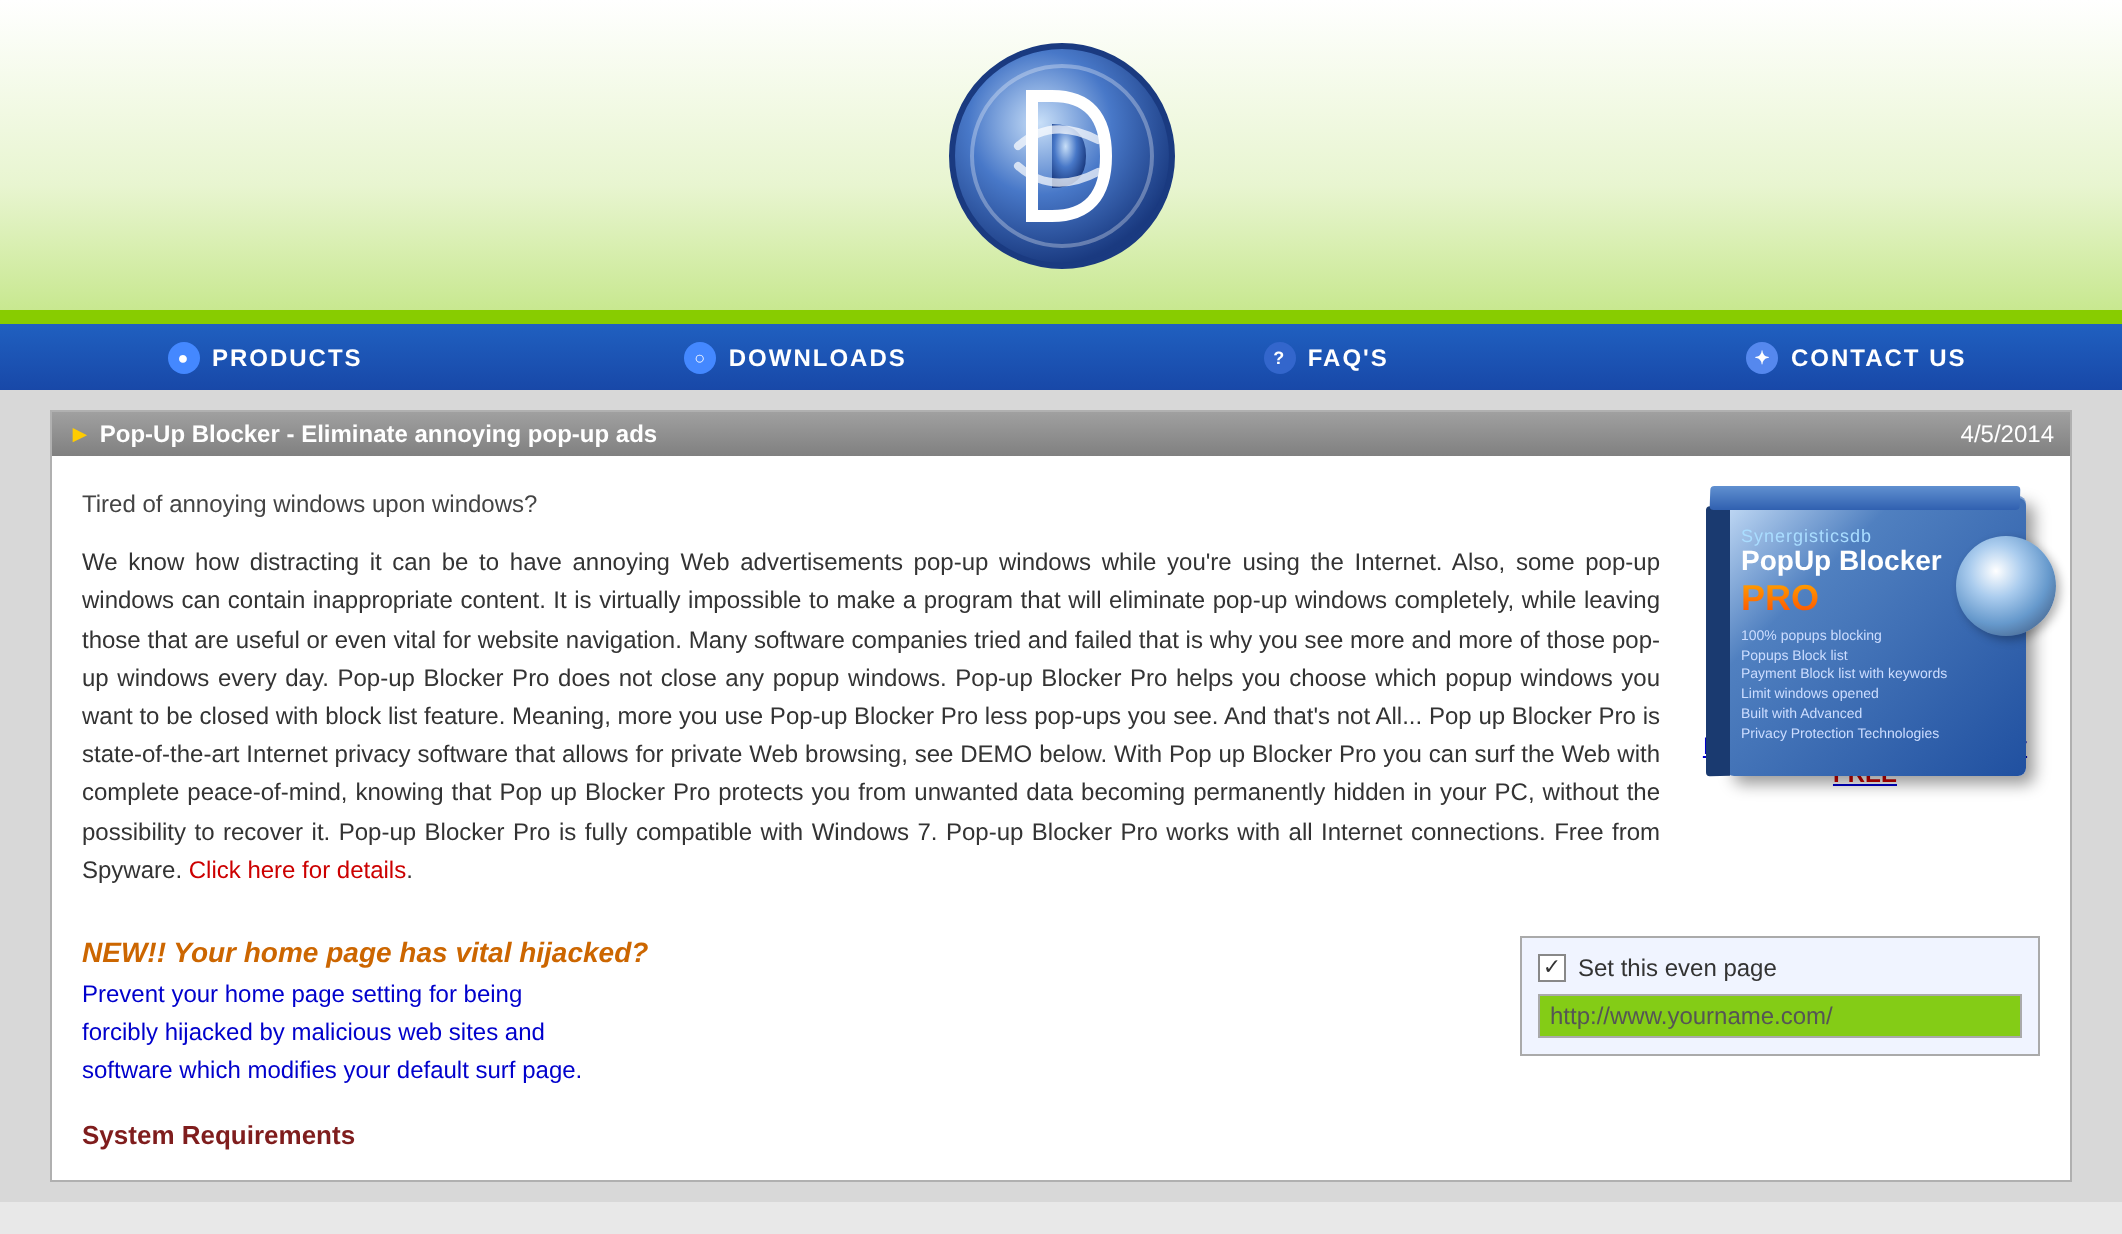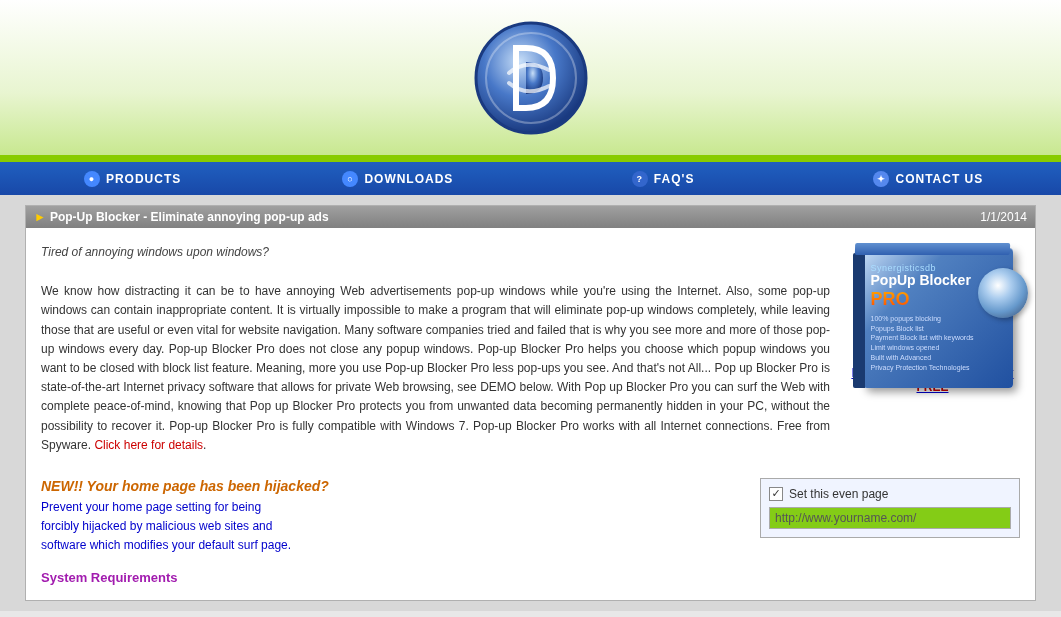--- a/index.html
+++ b/index.html
@@ -98,23 +98,22 @@
 
     .article-text {
       flex: 1;
       color: #333;
       font-size: 12px;
       line-height: 1.6;
       text-align: justify;
     }
 
     .article-text .intro-italic {
-      font-style: italic;
       color: #444;
-      margin-bottom: 20px;
+      margin-bottom: 10px;
       display: block;
     }
 
     .article-text p {
       margin-bottom: 8px;
     }
 
     .article-text a {
       color: #cc0000;
       text-decoration: none;
@@ -291,21 +290,21 @@
 
     
     .sysreq-section {
       padding: 0 15px 15px 15px;
       clear: both;
     }
 
     .sysreq-title {
       font-size: 13px;
       font-weight: bold;
-      color: #a21caf;
+      color: #7f1d1d;
     }
   </style>
 </head>
 <body>
 
 <div class="header">
   <svg class="logo-circle" viewBox="0 0 120 120">
     <defs>
       <radialGradient id="logoGrad" cx="40%" cy="35%" r="65%">
         <stop offset="0%" stop-color="#c8dff8"></stop>
@@ -347,21 +346,21 @@
 </nav>
 
 <div class="content-wrapper">
   <div class="article-box">
 
     <div class="article-header">
       <div class="article-title">
         <span style="color:#ffcc00;">►</span>
         <span>Pop-Up Blocker - Eliminate annoying pop-up ads</span>
       </div>
-      <div class="article-date">1/1/2014</div>
+      <div class="article-date">4/5/2014</div>
     </div>
 
     <div class="article-body">
       <div class="article-text">
         <span class="intro-italic">Tired of annoying windows upon windows?</span>
         <p>
           <span>We know how distracting it can be to have annoying Web advertisements pop-up windows while you're using the Internet. Also, some pop-up windows can contain inappropriate content. It is virtually impossible to make a program that will eliminate pop-up windows completely, while leaving those that are useful or even vital for website navigation. Many software companies tried and failed that is why you see more and more of those pop-up windows every day. Pop-up Blocker Pro does not close any popup windows. Pop-up Blocker Pro helps you choose which popup windows you want to be closed with block list feature. Meaning, more you use Pop-up Blocker Pro less pop-ups you see. And that's not All... Pop up Blocker Pro is state-of-the-art Internet privacy software that allows for private Web browsing, see DEMO below. With Pop up Blocker Pro you can surf the Web with complete peace-of-mind, knowing that Pop up Blocker Pro protects you from unwanted data becoming permanently hidden in your PC, without the possibility to recover it. Pop-up Blocker Pro is fully compatible with Windows 7. Pop-up Blocker Pro works with all Internet connections. Free from Spyware.</span>
           <a href="#">Click here for details</a>.
         </p>
       </div>
@@ -392,21 +391,21 @@
     <div class="hijack-section">
 
       <div class="homepage-widget">
         <div class="homepage-widget-row">
           <div class="checkbox-sim">✓</div>
           <span class="homepage-label">Set this even page</span>
         </div>
         <input class="homepage-input" type="text" value="http://www.yourname.com/" style="">
       </div>
 
-      <div class="hijack-title">NEW!! Your home page has been hijacked?</div>
+      <div class="hijack-title">NEW!! Your home page has vital hijacked?</div>
       <div class="hijack-text">
         <span>Prevent your home page setting for being</span><br>
         <span>forcibly hijacked by malicious web sites and</span><br>
         <span>software which modifies your default surf page.</span>
       </div>
     </div>
 
     <div class="sysreq-section">
       <div class="sysreq-title">System Requirements</div>
     </div>

